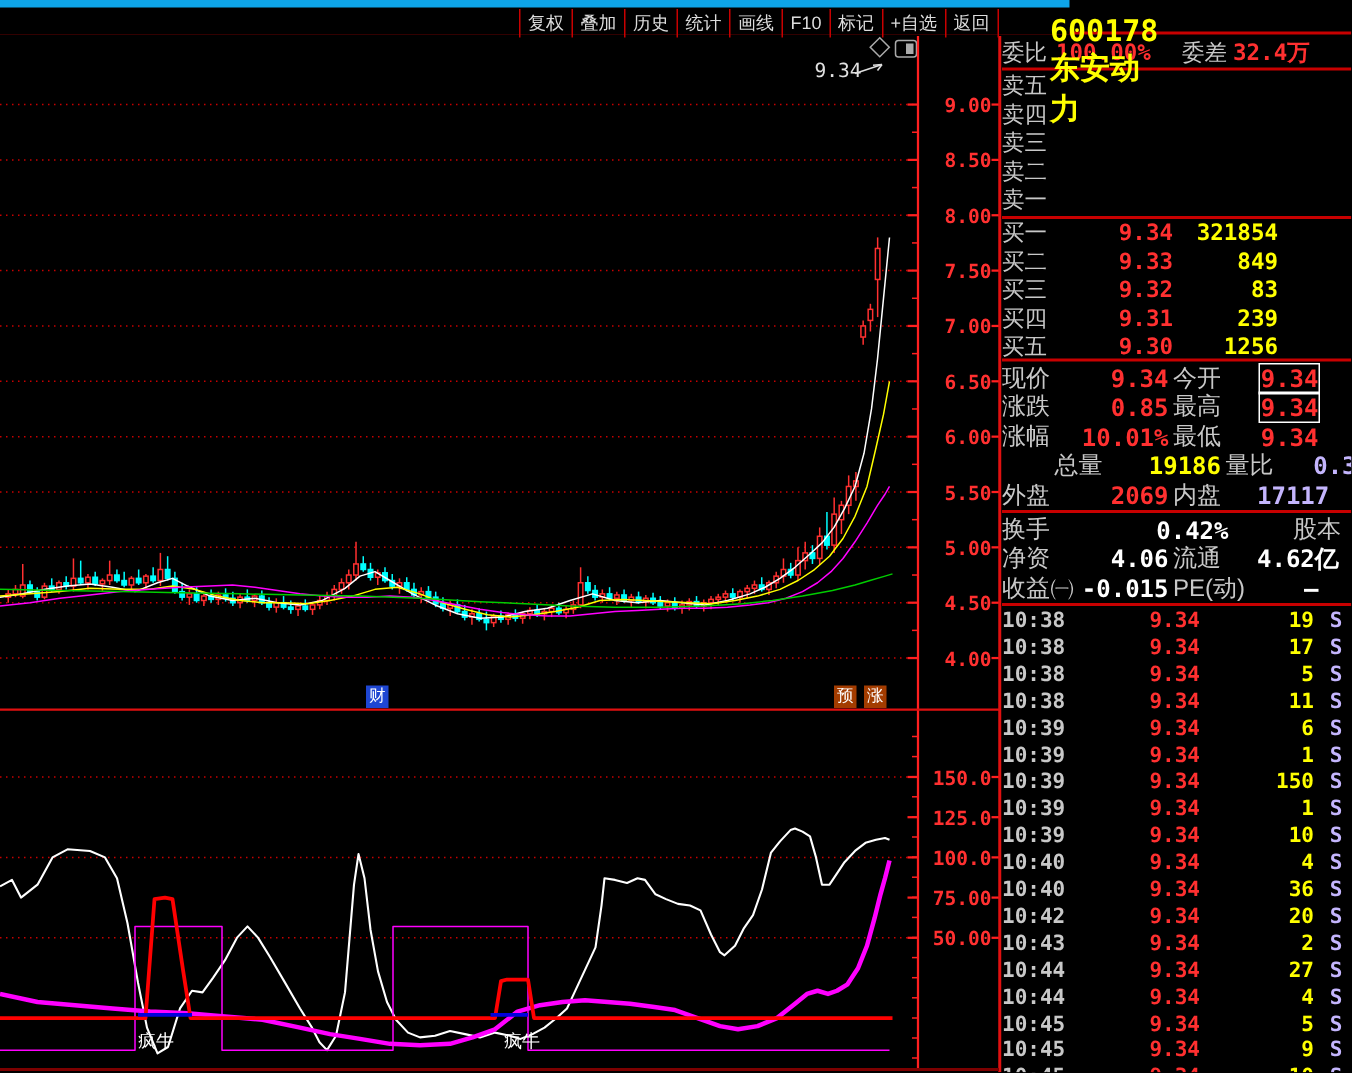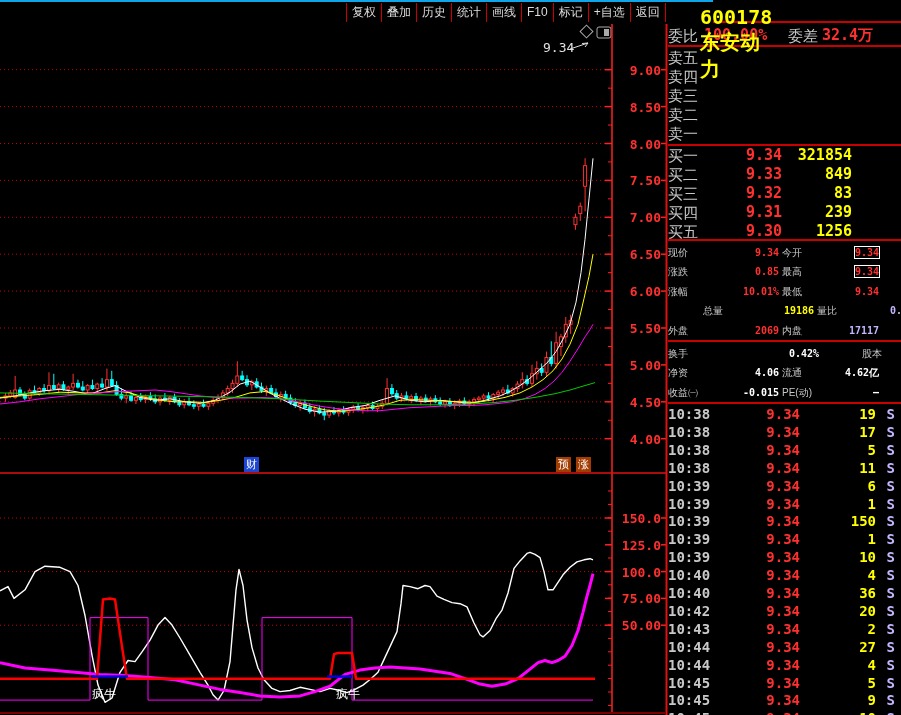--- a/index.html
+++ b/index.html
@@ -1,20 +1,20 @@
 <!DOCTYPE html>
 <html><head>
 <meta charset="utf-8">
 <style>
   html,body{margin:0;padding:0;background:#000;}
   #app{position:relative;width:901px;height:715px;background:#000;overflow:hidden;
        font-family:"Liberation Sans",sans-serif;}
   
   #toolbar{position:absolute;left:0;top:0;width:713px;height:23px;background:#000;
-           border-top:2px solid #0ea5e9;box-sizing:border-box;z-index:5;}
+           border-top:5px solid #0ea5e9;box-sizing:border-box;z-index:5;}
   #toolbar-underline{position:absolute;left:0;top:21px;width:901px;height:2px;background:#c80000;}
   #toolbar-buttons{position:absolute;left:346px;top:1px;height:19px;display:flex;}
   .tb-btn{color:#dcdcdc;font-size:12px;line-height:19px;padding:0 5px;border-left:1px solid #c80000;
           white-space:nowrap;cursor:default;}
   .tb-btn:last-child{border-right:1px solid #c80000;}
   #title{position:absolute;left:700px;top:3px;font-size:20px;font-weight:bold;color:#ffff00;
          font-family:"DejaVu Sans Mono",monospace;}
   
   #chart-svg{position:absolute;left:0;top:0;z-index:1;}
   .axlab{font:bold 13px "DejaVu Sans Mono",monospace;}
@@ -29,21 +29,21 @@
   .silver{color:#c8c8c8;} .red{color:#ff3030;} .yellow{color:#ffff00;}
   .green{color:#c4b5fd;} .white{color:#ffffff;}
   .mono{font-family:"DejaVu Sans Mono",monospace;font-weight:bold;}
   #weibi-row{position:absolute;left:0;top:2px;width:249px;height:19px;display:grid;
              grid-template-columns:36px 78px 40px 1fr;font-size:15px;line-height:19px;}
   #weibi-row .num{text-align:left;}
   .lvl-row{position:absolute;left:0;width:233px;height:19px;display:grid;
            grid-template-columns:40px 74px 70px 1fr;font-size:15px;line-height:19px;}
   .lvl-row .p,.lvl-row .v{text-align:right;}
   .stat-row{position:absolute;left:0;width:214px;height:19px;display:grid;
-            grid-template-columns:50px 64px 56px 1fr;font-size:10px;line-height:19px;}
+            grid-template-columns:50px 64px 56px 1fr;font-size:16px;line-height:19px;}
   .stat-row .num{text-align:right;padding-right:3px;white-space:nowrap;}
   .boxed{outline:1px solid #ffffff;outline-offset:0px;}
   #ticks{position:absolute;left:0;top:381px;width:233px;height:310px;overflow:hidden;}
   .tick-row{position:absolute;left:0;width:233px;height:18px;display:grid;
             grid-template-columns:50px 82px 76px 1fr;font-size:14px;line-height:18px;}
   .tick-row .p,.tick-row .v{text-align:right;}
   .tick-row .f{text-align:right;padding-right:6px;}
   
   #watermark{position:absolute;left:730px;top:640px;display:flex;align-items:center;z-index:6;
              opacity:0.95;pointer-events:none;}

